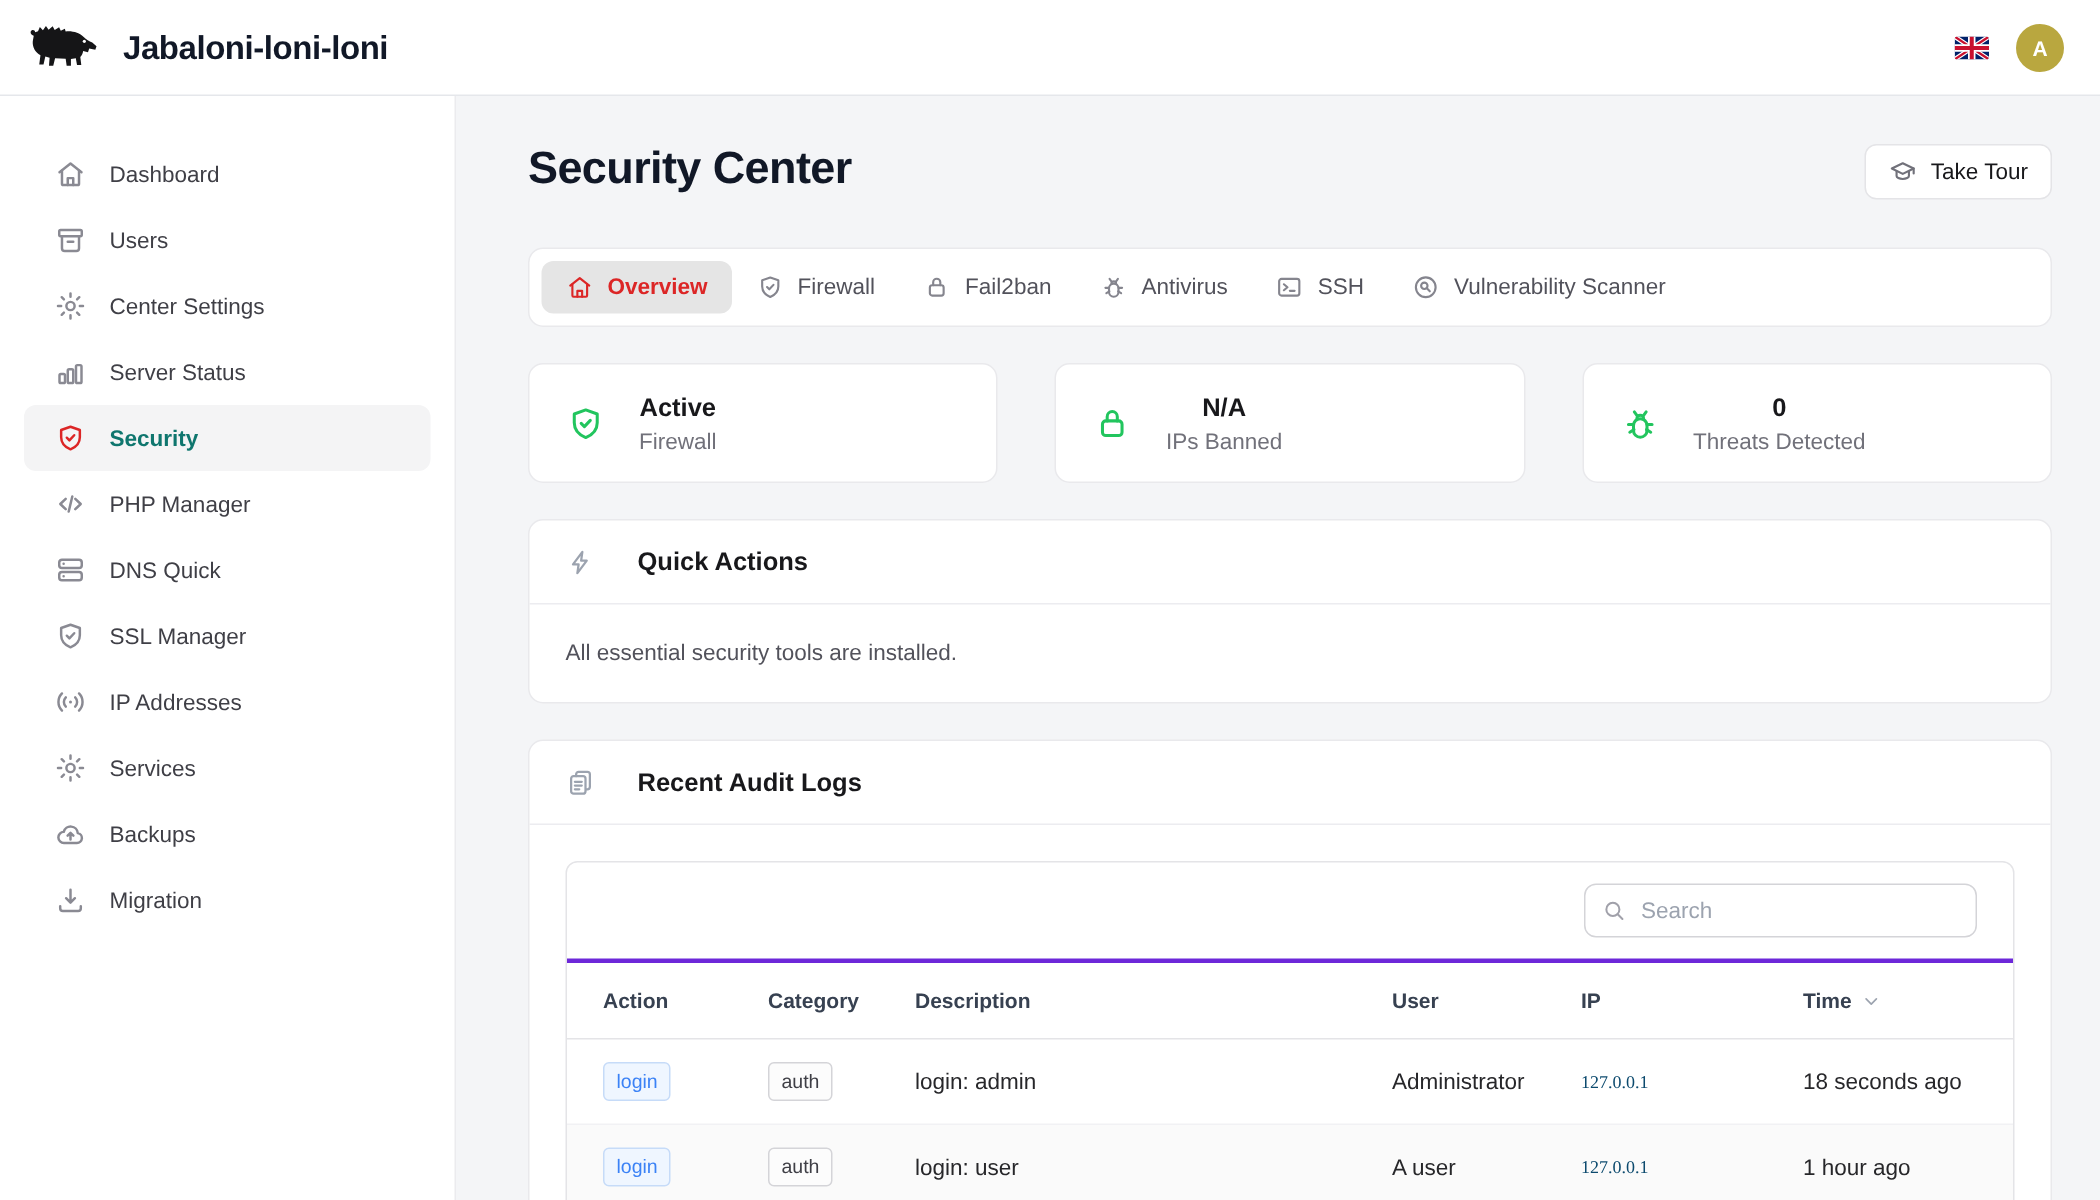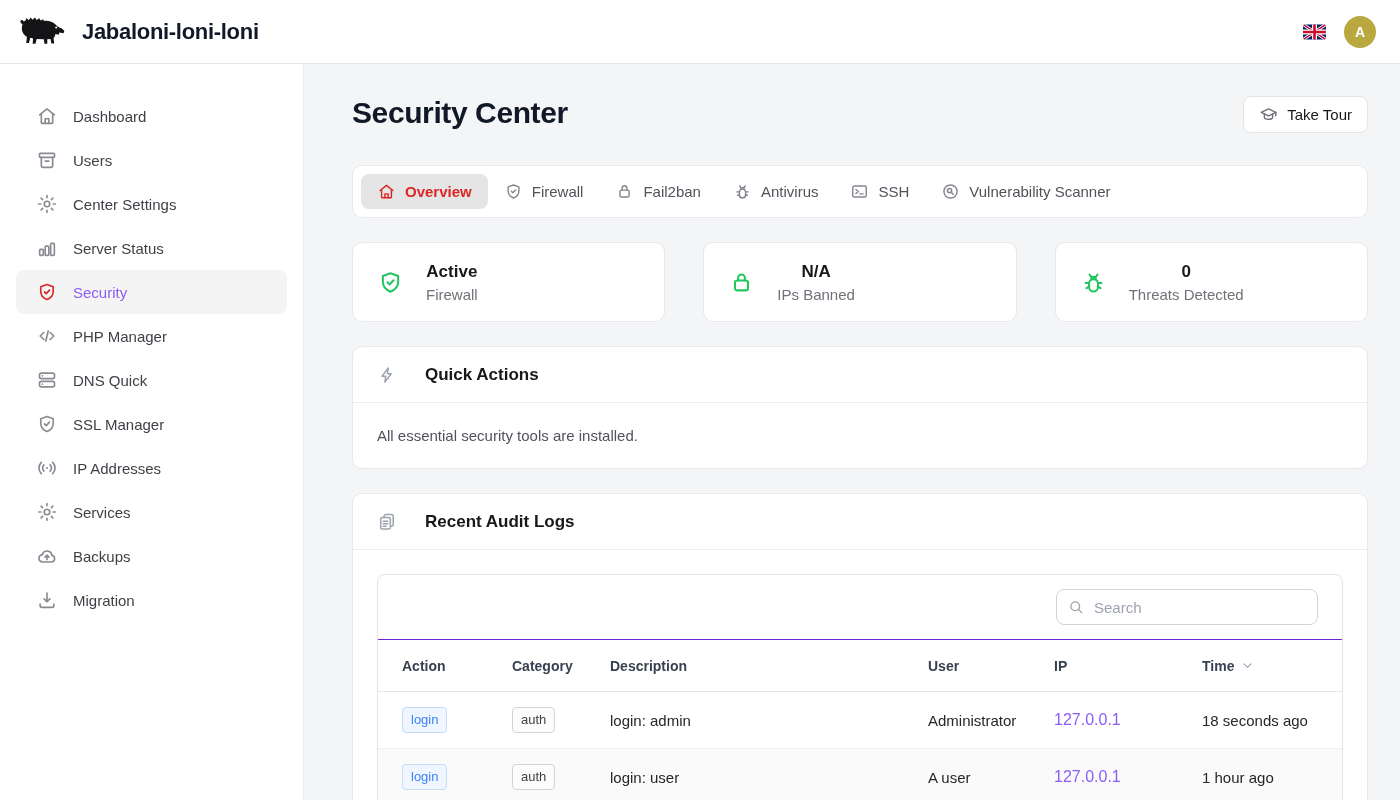--- a/index.html
+++ b/index.html
@@ -18,21 +18,21 @@
   .flag { width:23px; height:16px; border-radius:2px; display:block; }
   .avatar { width:32px; height:32px; border-radius:50%; background:#b9a73f; color:#fff;
             font-size:14px; font-weight:700; display:flex; align-items:center; justify-content:center; cursor:pointer; }
 
   
   .shell { display:flex; height:736px; }
   .sidebar { width:304px; background:#fff; border-right:1px solid #ebebee; padding-top:30px; flex:none; }
   .side-item { height:44px; margin:0 16px; padding:0 0 0 20px; display:flex; align-items:center; gap:15px;
                font-size:15px; color:#3f3f46; border-radius:8px; cursor:pointer; }
   .side-item .ic { width:22px; height:22px; color:#8a8a93; }
-  .side-item[data-state="active"] { background:#f4f4f5; color:#8b5cf6; font-weight:400; }
+  .side-item[data-state="active"] { background:#f4f4f5; color:#0f766e; font-weight:700; }
   .side-item[data-state="active"] .ic { color:#dc2626; }
 
   .main { flex:1; padding:32px 32px 0 48px; }
 
   .page-head { display:flex; justify-content:space-between; align-items:flex-start; }
   .page-title { font-size:30px; font-weight:700; color:#111827; letter-spacing:-0.4px; }
   .tour-btn { display:flex; align-items:center; gap:9px; background:#fff; border:1px solid #e4e4e7;
               border-radius:8px; height:37px; padding:0 15px; font-size:15px; color:#18181b; cursor:pointer; }
   .tour-btn .ic { width:19px; height:19px; color:#71717a; }
 
@@ -67,31 +67,31 @@
   .search-wrap { position:relative; width:262px; }
   .search-wrap .ic { width:18px; height:18px; color:#a1a1aa; position:absolute; left:11px; top:9px; }
   .search-input { width:100%; height:36px; border:1px solid #d4d4d8; border-radius:8px; padding:0 10px 0 37px;
                   font-size:15px; color:#18181b; outline:none; font-family:"Liberation Sans",sans-serif; }
   .search-input::placeholder { color:#9ca3af; }
 
   table { width:100%; border-collapse:collapse; table-layout:fixed; }
   col.c-action{width:134px} col.c-cat{width:98px} col.c-desc{width:318px}
   col.c-user{width:126px} col.c-ip{width:148px} col.c-time{width:auto}
   thead th { height:52px; text-align:left; font-size:14px; font-weight:700; color:#374151;
-             border-top:1px solid #6d28d9; border-bottom:1px solid #e4e4e7; }
+             border-top:3px solid #6d28d9; border-bottom:1px solid #e4e4e7; }
   th:first-child, td:first-child { padding-left:24px; }
   .th-sort { display:flex; align-items:center; gap:6px; }
   .th-sort .ic { width:15px; height:15px; color:#9ca3af; }
   tbody td { height:57px; font-size:15px; color:#27272a; border-top:1px solid #f1f1f4; }
   tbody tr:first-child td { border-top:none; }
   tbody tr:nth-child(even) { background:#fafafa; }
   .badge { display:inline-block; font-size:13px; line-height:1; padding:5px 8px 6px; border-radius:4px; }
   .badge-action { color:#3b82f6; background:#eff6ff; border:1px solid #c6dbf8; }
   .badge-cat { color:#3f3f46; background:#fcfcfc; border:1px solid #d4d4d8; }
-  .ip-cell { font-family:Liberation Sans, sans-serif; font-size:16px; color:#8b5cf6; }
+  .ip-cell { font-family:Liberation Serif, serif; font-size:12px; color:#0c4a6e; }
 </style>
 </head>
 <body>
 
 <svg width="0" height="0" style="position:absolute" aria-hidden="true">
   <defs>
     <symbol id="i-home" viewBox="0 0 24 24">
         <path d="M4 10.7 12 4.3l8 6.4"></path>
         <path d="M5.8 9.6V19a1 1 0 0 0 1 1h10.4a1 1 0 0 0 1-1V9.6"></path>
         <path d="M10 20v-5h4v5"></path>

